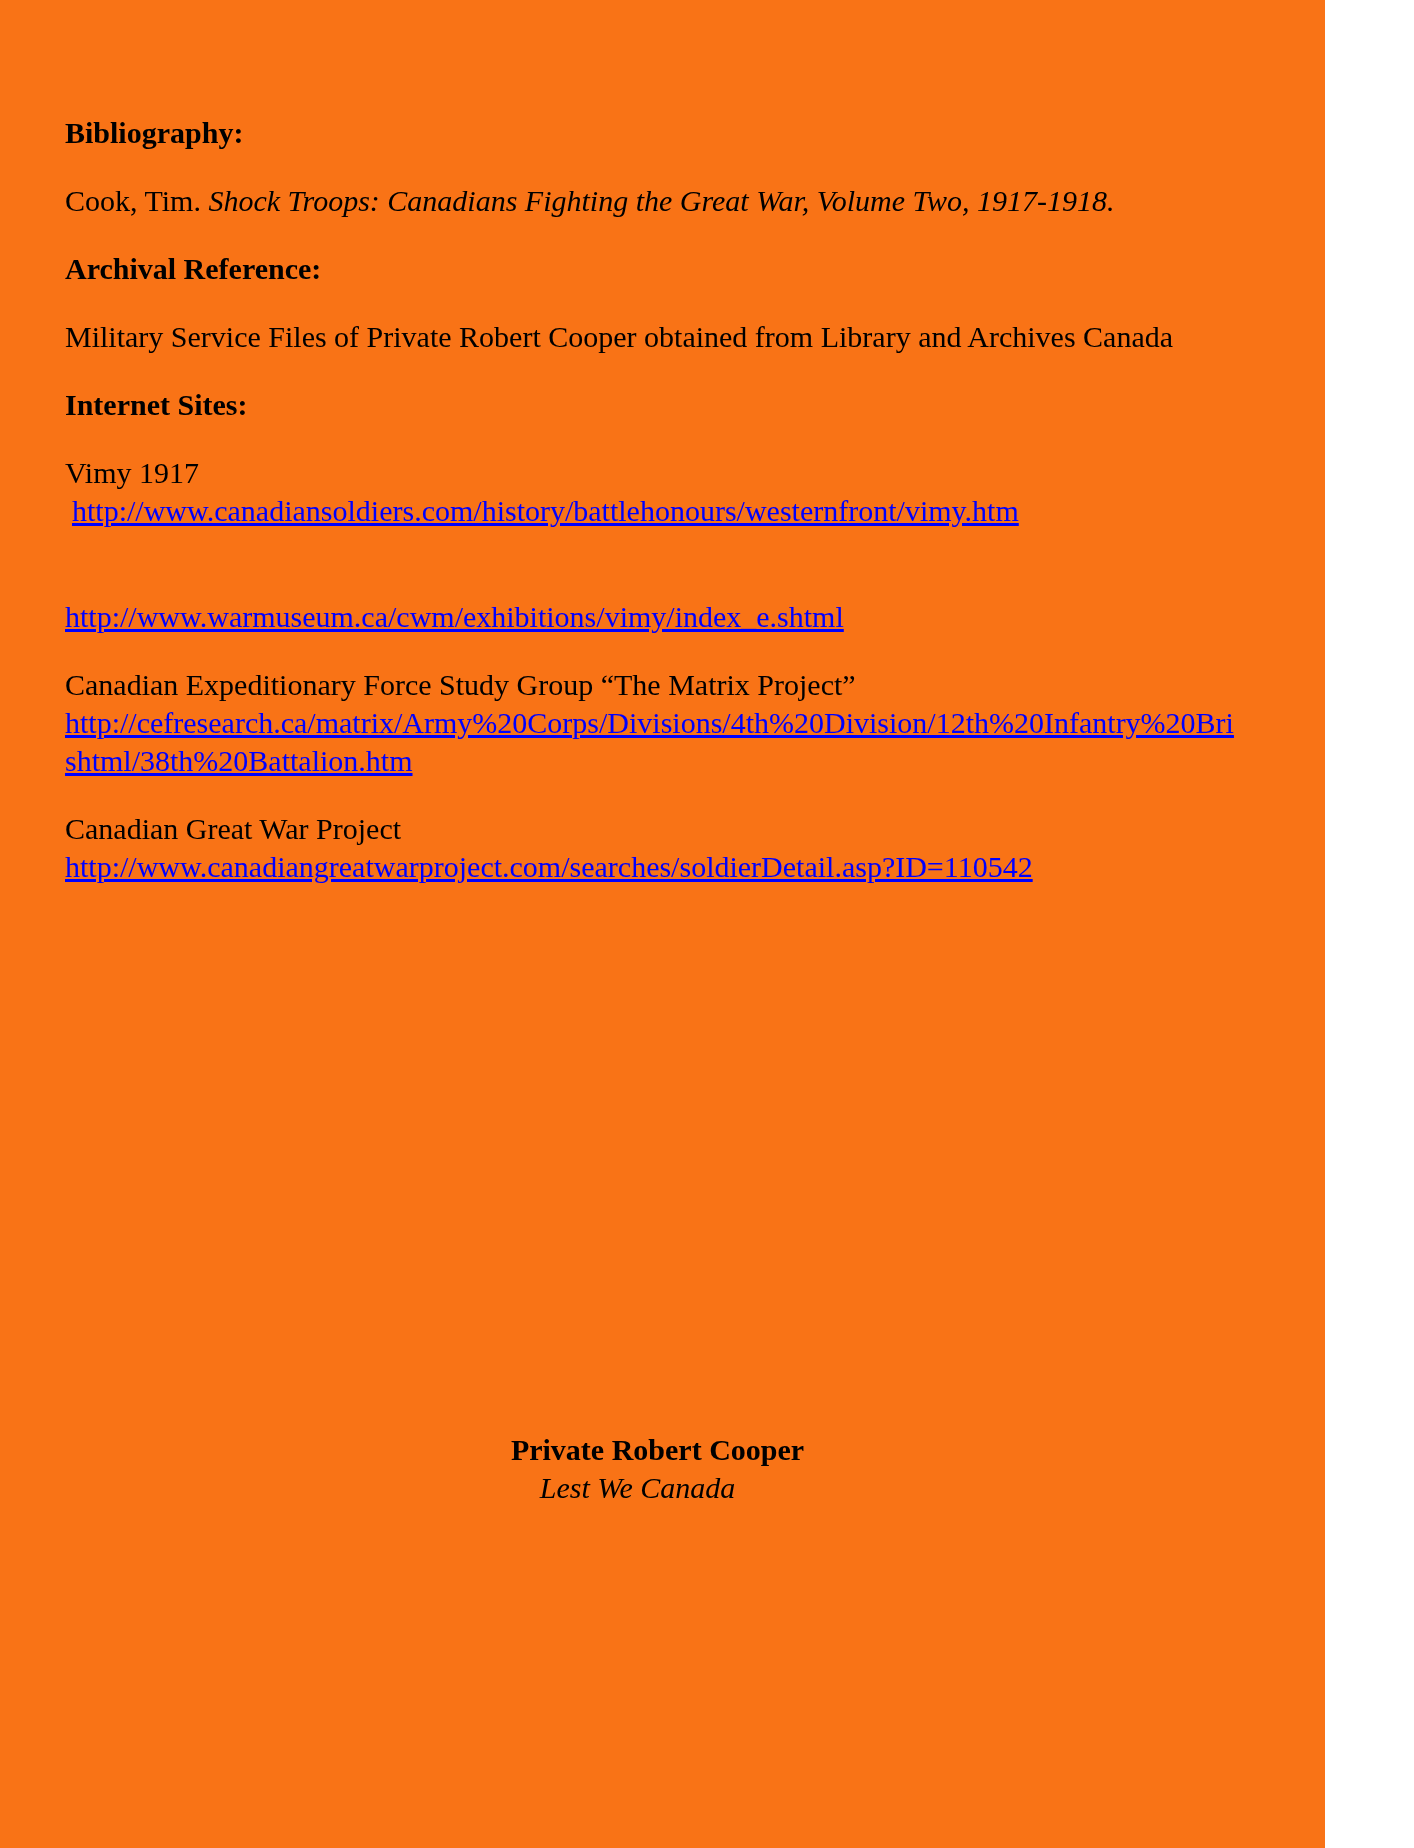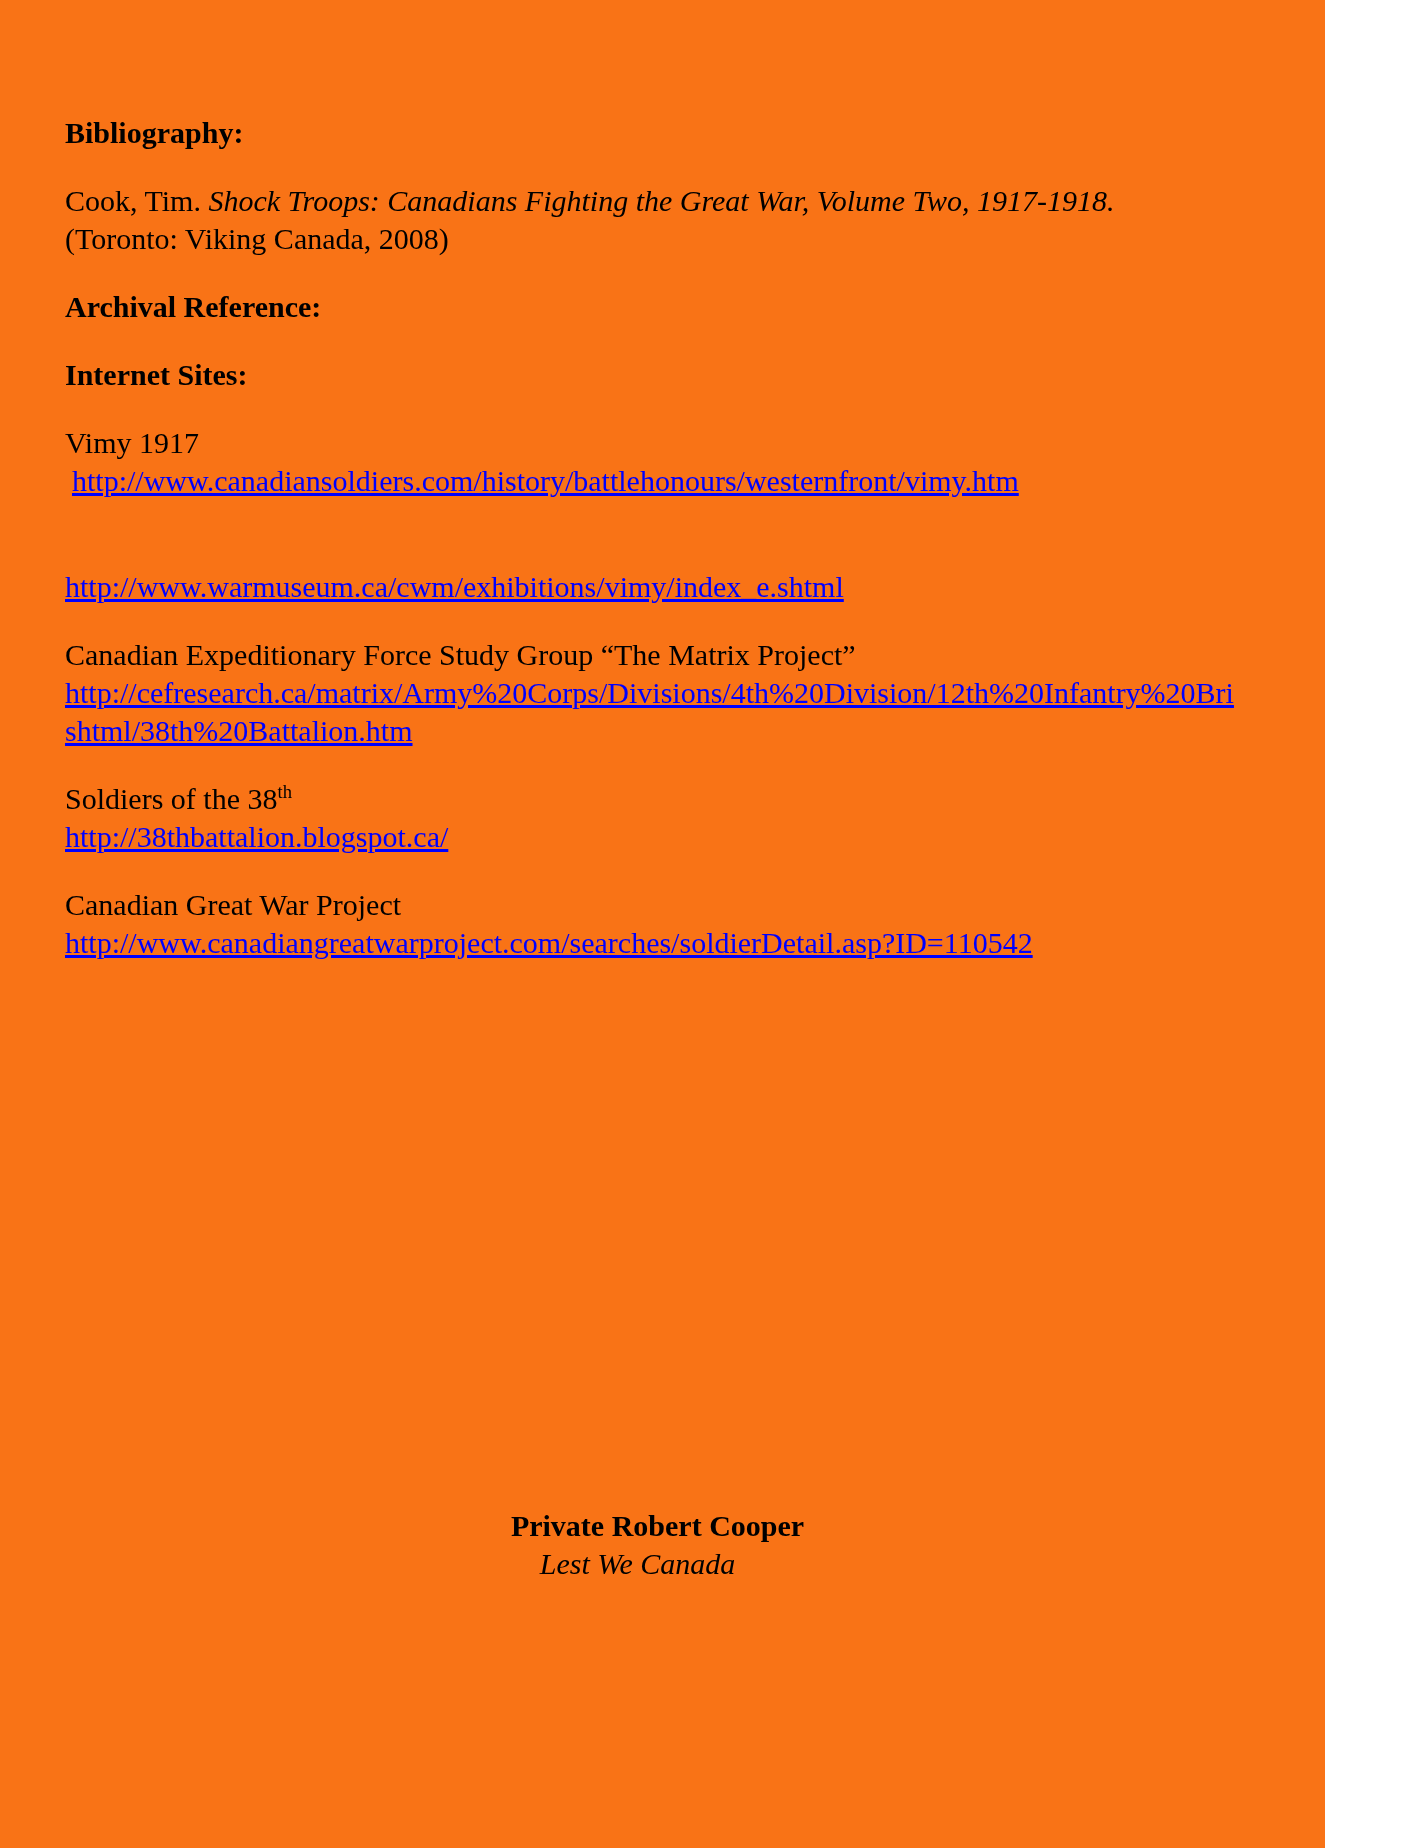--- a/index.html
+++ b/index.html
@@ -42,47 +42,43 @@
 </head>
 <body>
 
 <div class="page">
   <div class="content">
 
     <p class="heading">Bibliography:</p>
 
     <p>
       <span>Cook, Tim. </span><span class="italic">Shock Troops: Canadians Fighting the Great War, Volume Two, 1917-1918.</span><br>
-      <span>(Toronto: Viking Canada, 2008)</span>
     </p>
 
     <p class="heading">Archival Reference:</p>
 
+    <p>Military Service Files of Private Robert Cooper obtained from Library and Archives Canada</p>
 
     <p class="heading">Internet Sites:</p>
 
     <p>
       <span>Vimy 1917</span><br>
       <a class="doclink indent-sm">http://www.canadiansoldiers.com/history/battlehonours/westernfront/vimy.htm</a>
     </p>
 
     <p>
       <br>
       <a class="doclink">http://www.warmuseum.ca/cwm/exhibitions/vimy/index_e.shtml</a>
     </p>
 
     <p>
       <span>Canadian Expeditionary Force Study Group “The Matrix Project”</span><br>
       <a class="doclink"><span>http://cefresearch.ca/matrix/Army%20Corps/Divisions/4th%20Division/12th%20Infantry%20Bri</span><br><span>shtml/38th%20Battalion.htm</span></a>
     </p>
 
-    <p>
-      <span>Soldiers of the 38</span><sup class="sp">th</sup><br>
-      <a class="doclink">http://38thbattalion.blogspot.ca/</a>
-    </p>
 
     <p>
       <span>Canadian Great War Project</span><br>
       <a class="doclink">http://www.canadiangreatwarproject.com/searches/soldierDetail.asp?ID=110542</a>
     </p>
 
     <div class="spacer"></div>
 
     <p class="footer">
       <span class="footer-name">Private Robert Cooper</span><br>

